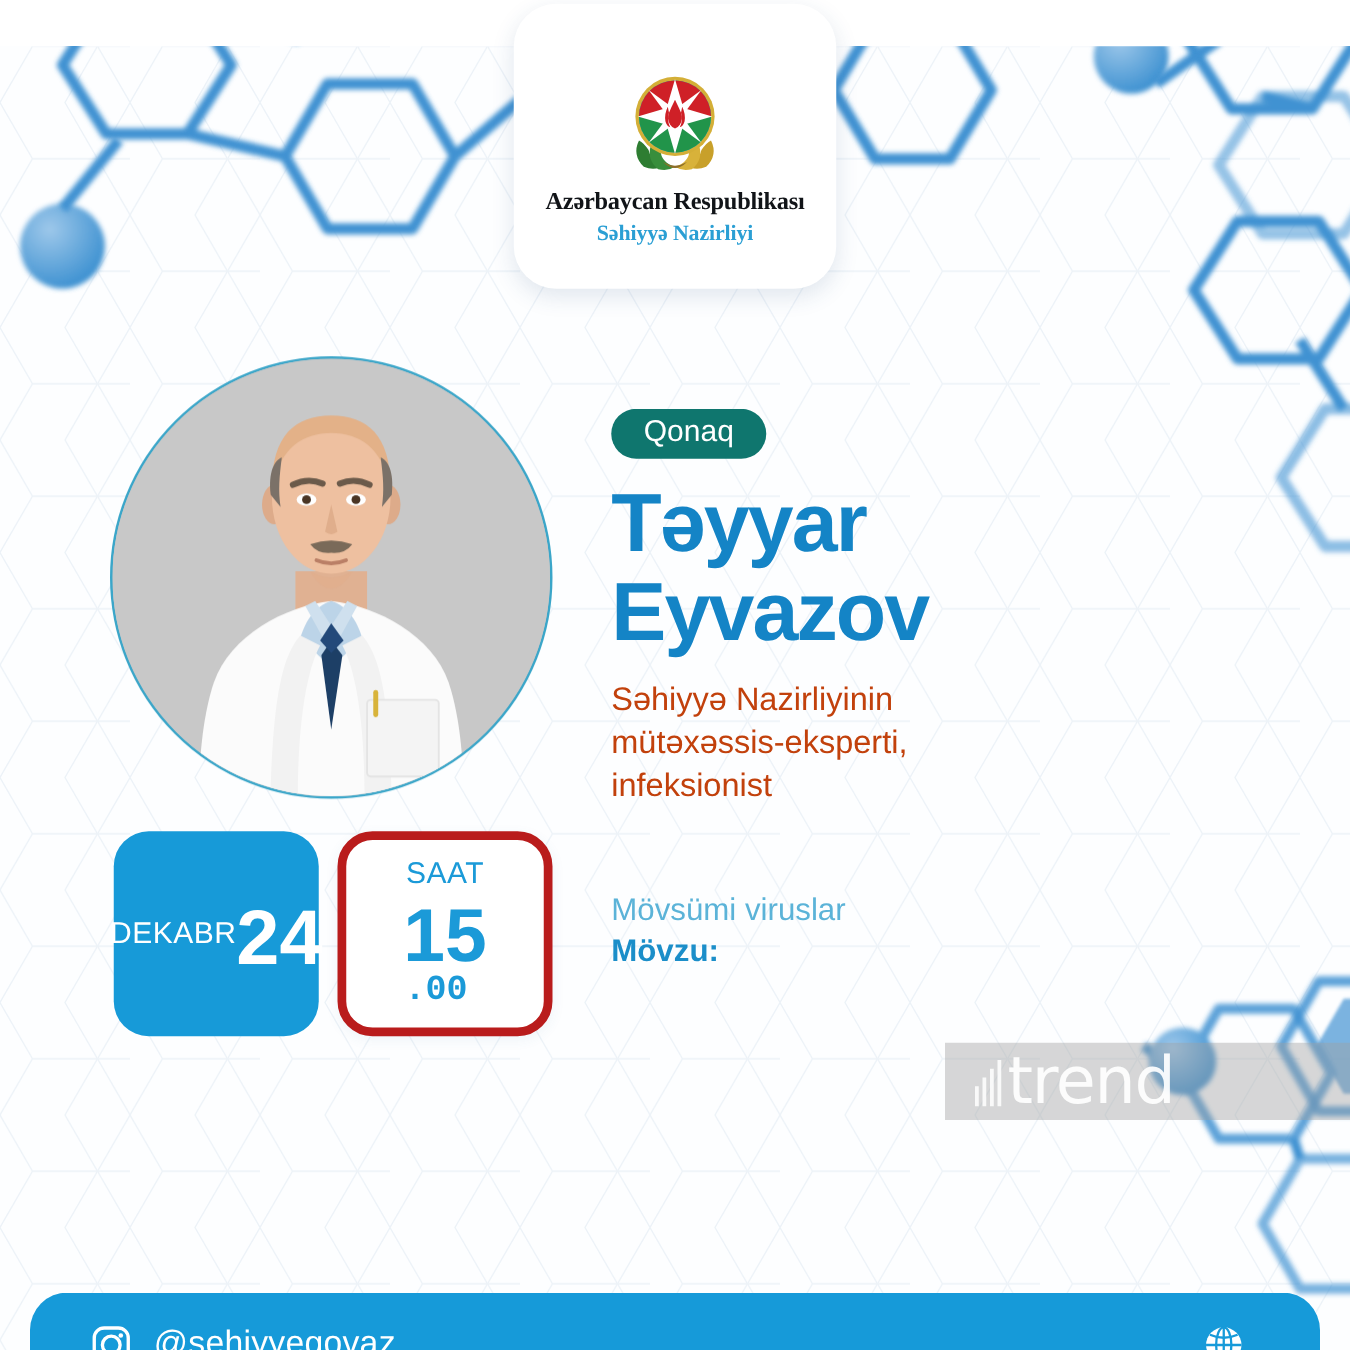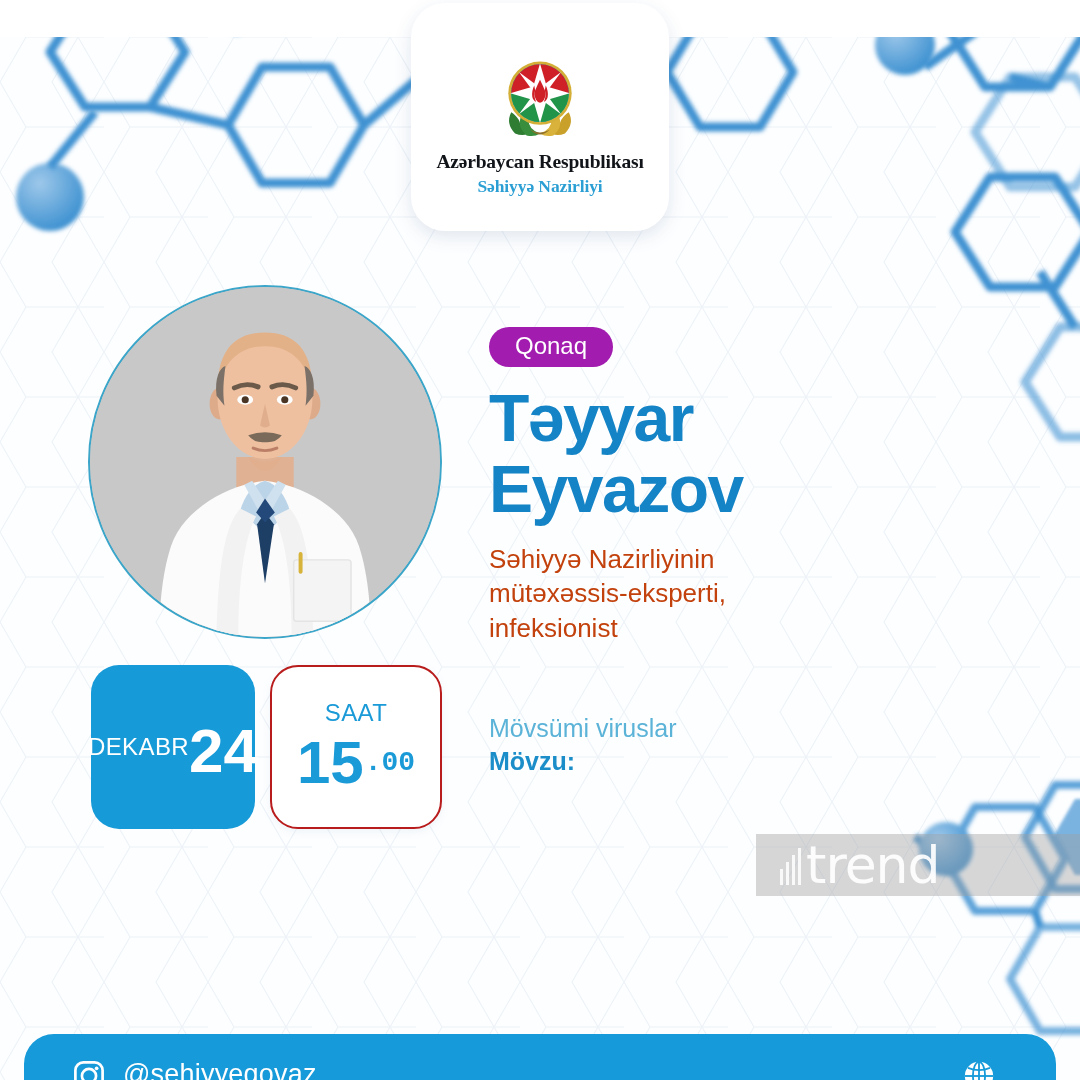--- a/index.html
+++ b/index.html
@@ -55,21 +55,21 @@
     background:#c9c9c9;
   }
   #portrait-svg{ width:100%; height:100%; display:block; }
 
   
   #speaker{
     position:absolute; left:489px; top:290px; width:520px;
   }
   #guest-badge{
     display:inline-block;
-    background:#a21caf;
+    background:#0f766e;
     color:#ffffff;
     font-size:24px;
     padding:7px 26px 9px;
     border-radius:22px;
     line-height:1;
   }
   #speaker-name{
     margin-top:16px;
     font-size:66px; font-weight:bold;
     color:#1484c6; line-height:1.08;
@@ -92,28 +92,28 @@
     align-items:center; justify-content:center;
     color:#ffffff;
   }
   #date-month{ font-size:24px; letter-spacing:.4px; line-height:1; }
   #date-day{ font-size:62px; font-weight:bold; line-height:1; margin-top:8px; }
 
   #time-card{
     position:absolute; left:270px; top:628px;
     width:172px; height:164px;
     background:#ffffff; border-radius:28px;
-    border:2px solid #b91c1c;
+    border:7px solid #b91c1c;
     display:flex; flex-direction:column;
     align-items:center; justify-content:center;
     color:#1b9ad8;
     box-shadow:0 3px 10px rgba(60,120,160,.07);
   }
   #time-label{ font-size:24px; letter-spacing:.4px; line-height:1; }
-  #time-value{ margin-top:8px; line-height:1; display:flex; align-items:center; }
+  #time-value{ margin-top:8px; line-height:1; display:flex; align-items:flex-start;flex-direction:column; }
   #time-hour{ font-size:60px; font-weight:bold; }
   #time-minute{ font-size:28px; font-weight:bold; margin-left:1px;font-family:Liberation Mono, monospace; }
 
   
   #topic{ position:absolute; left:489px; top:672px; width:500px; }
   #topic-label{ font-size:25px; font-weight:bold; color:#1b8ec9; line-height:1.3; }
   #topic-value{ font-size:25px; color:#5bb3d8; line-height:1.3; margin-top:3px; }
 
   
   #watermark{

